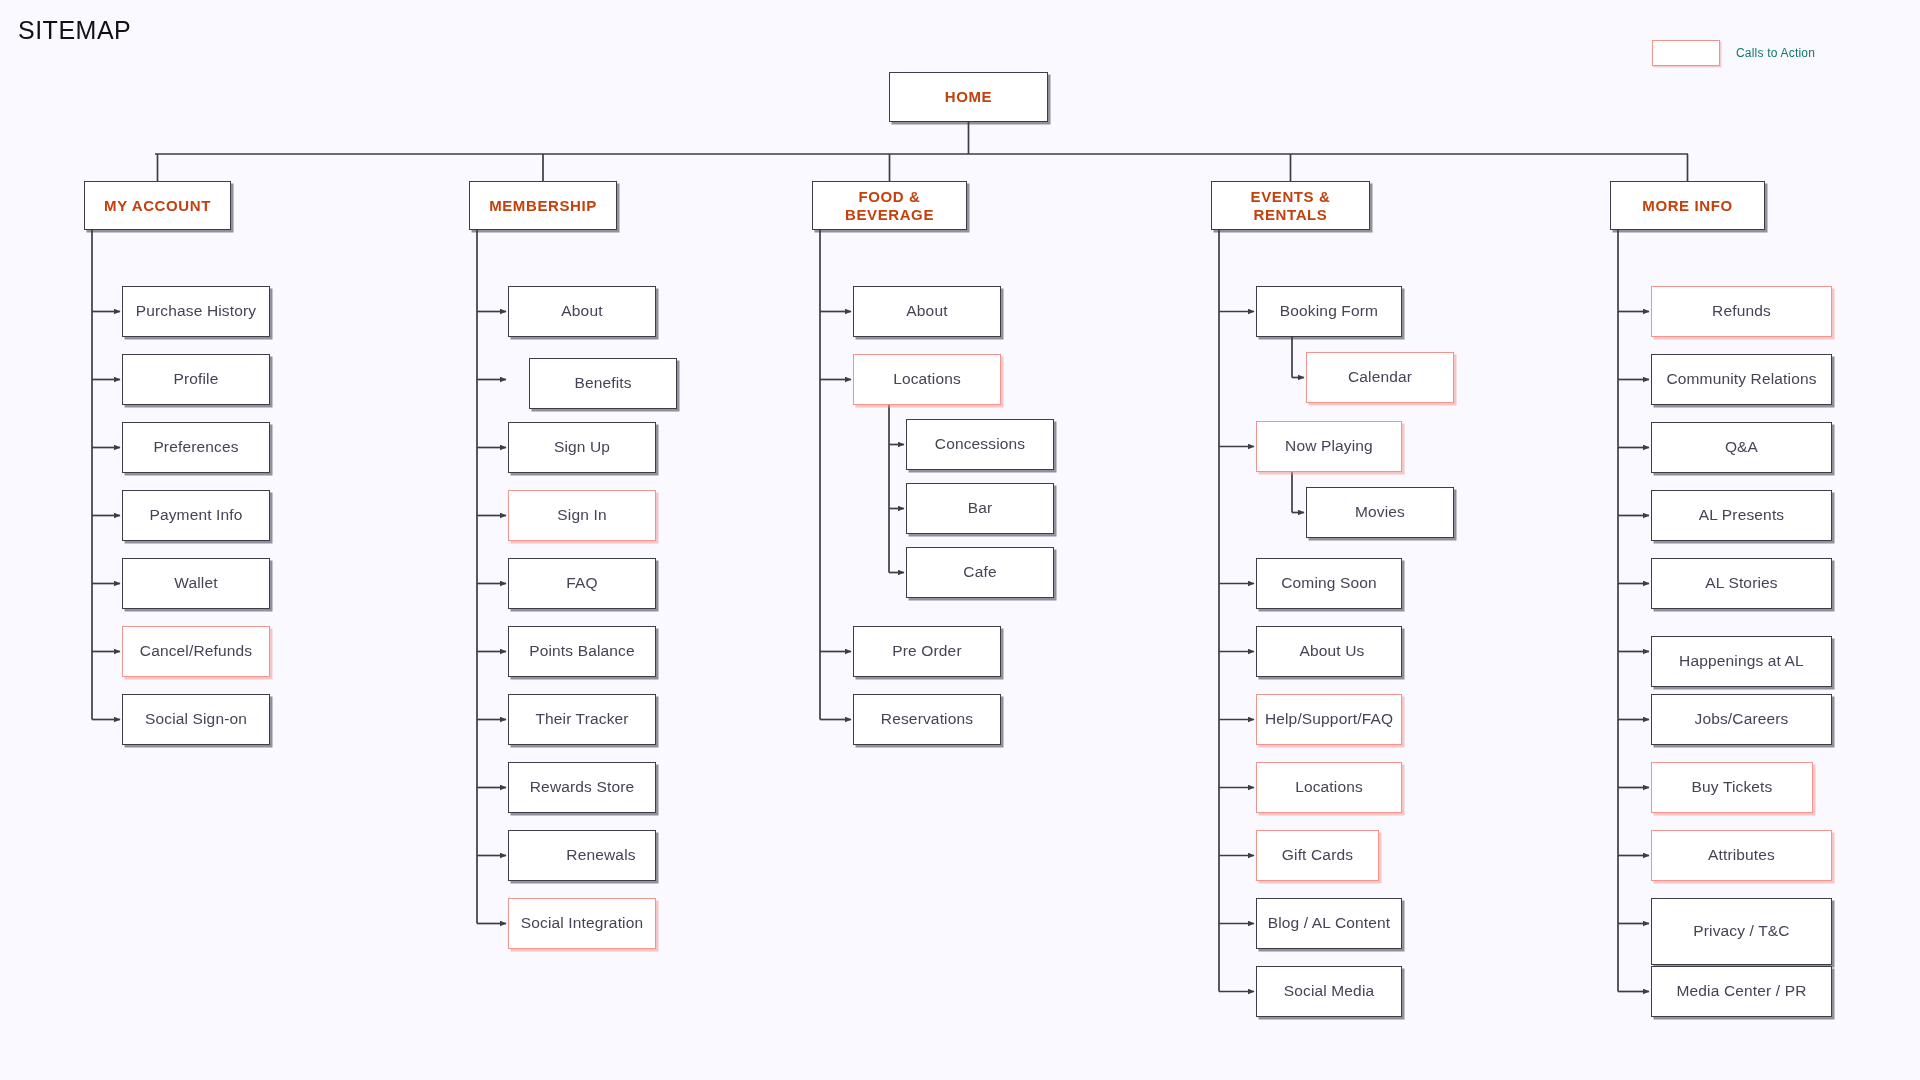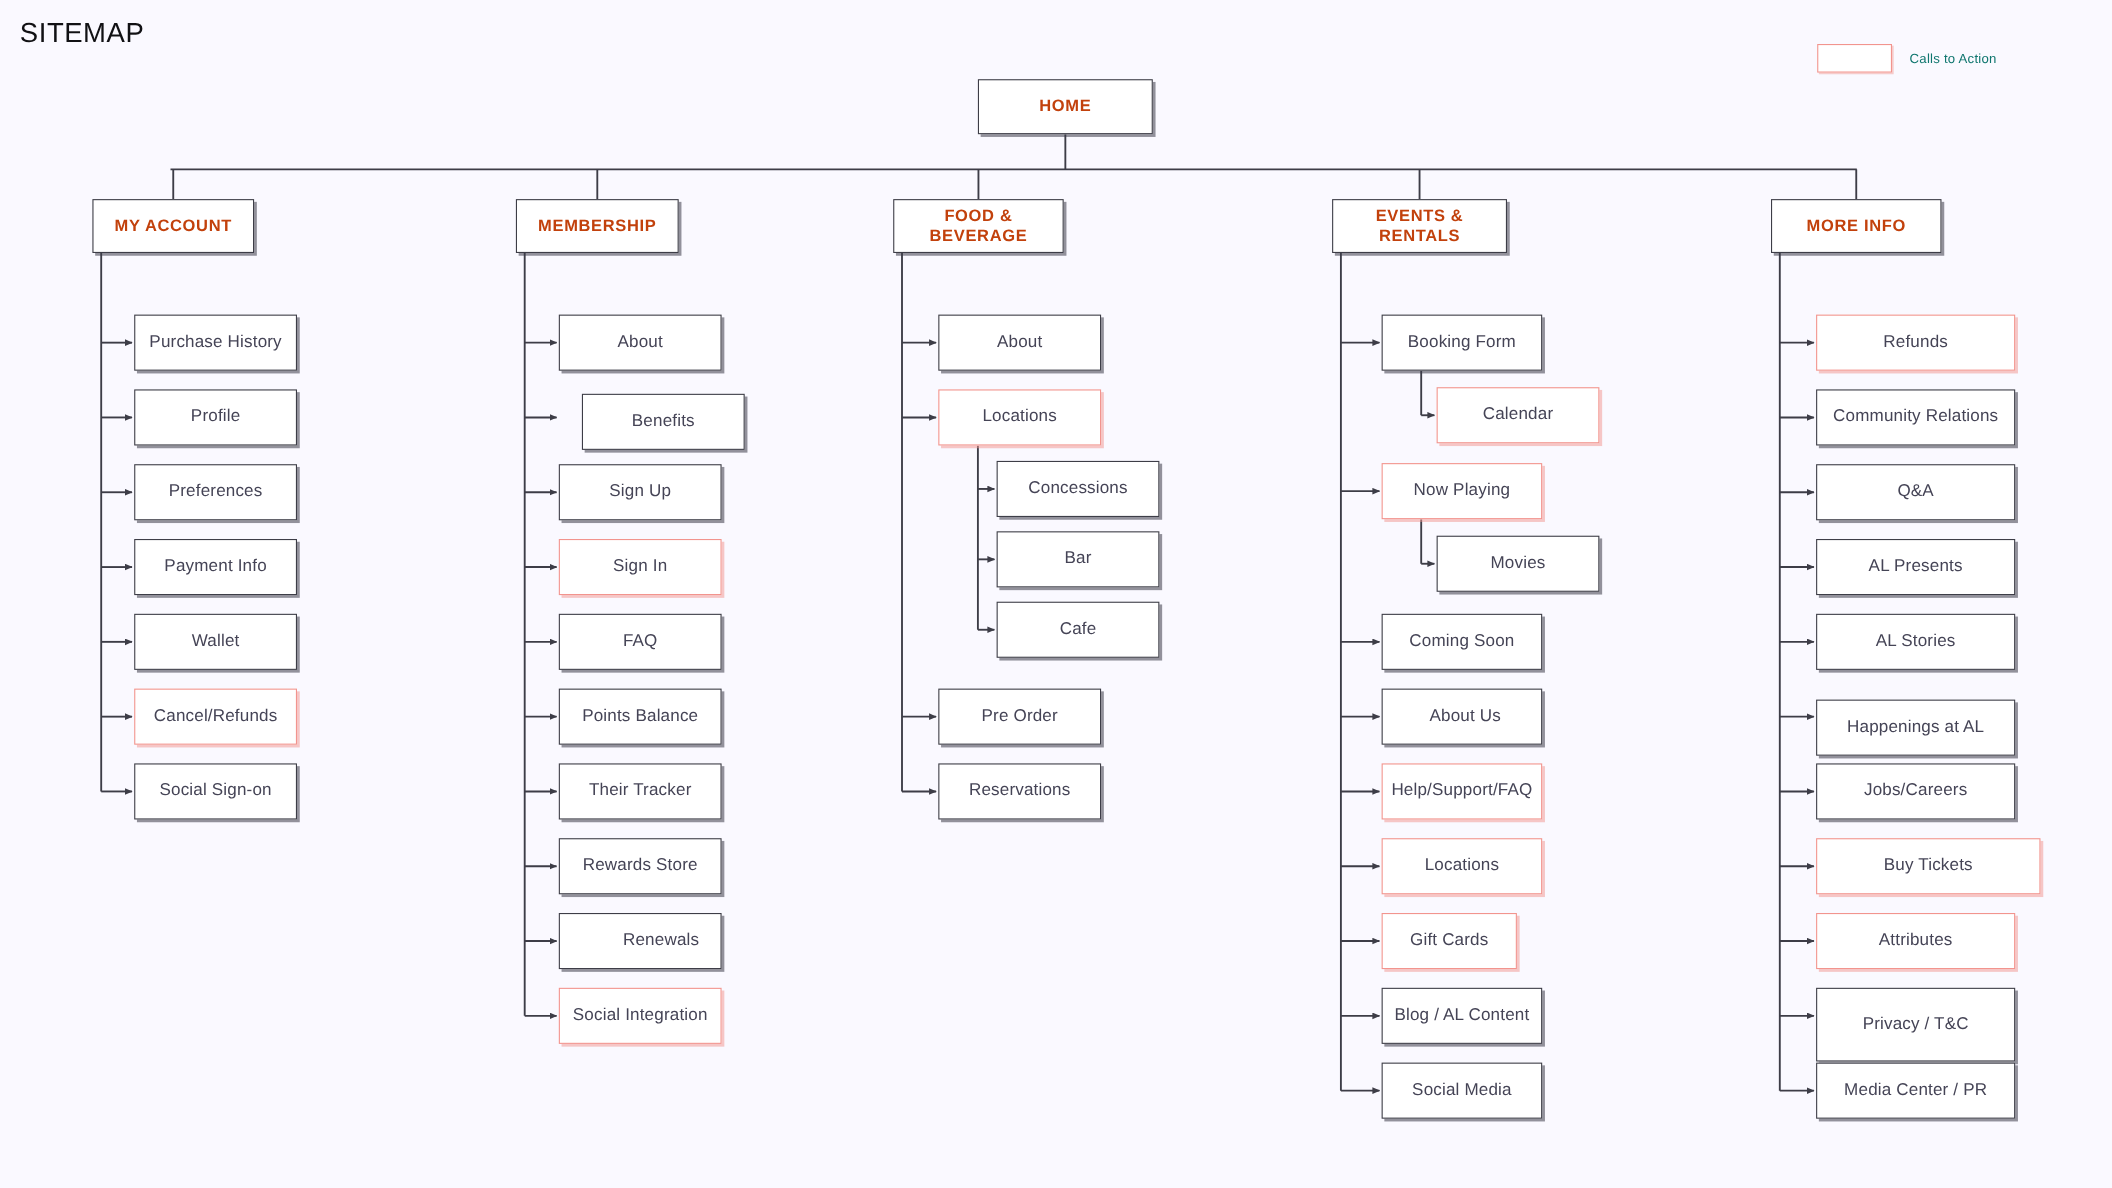--- a/index.html
+++ b/index.html
@@ -302,21 +302,21 @@
       </div>
       <div class="node" style="left: 1651px; top: 558px; width: 181px; height: 51px;">
         <span>AL Stories</span>
       </div>
       <div class="node" style="left: 1651px; top: 626px; width: 181px; height: 51px; margin-top: 10px;">
         <span>Happenings at AL</span>
       </div>
       <div class="node" style="left: 1651px; top: 694px; width: 181px; height: 51px;">
         <span>Jobs/Careers</span>
       </div>
-      <div class="node cta" style="left: 1651px; top: 762px; width: 204px; height: 51px;">
+      <div class="node cta" style="left: 1651px; top: 762px; width: 162px; height: 51px;">
         <span>Buy Tickets</span>
       </div>
       <div class="node cta" style="left: 1651px; top: 830px; width: 181px; height: 51px;">
         <span>Attributes</span>
       </div>
       <div class="node" style="left: 1651px; top: 898px; width: 181px; height: 67px;">
         <span>Privacy / T&amp;C</span>
       </div>
       <div class="node" style="left: 1651px; top: 966px; width: 181px; height: 51px;">
         <span>Media Center / PR</span>

